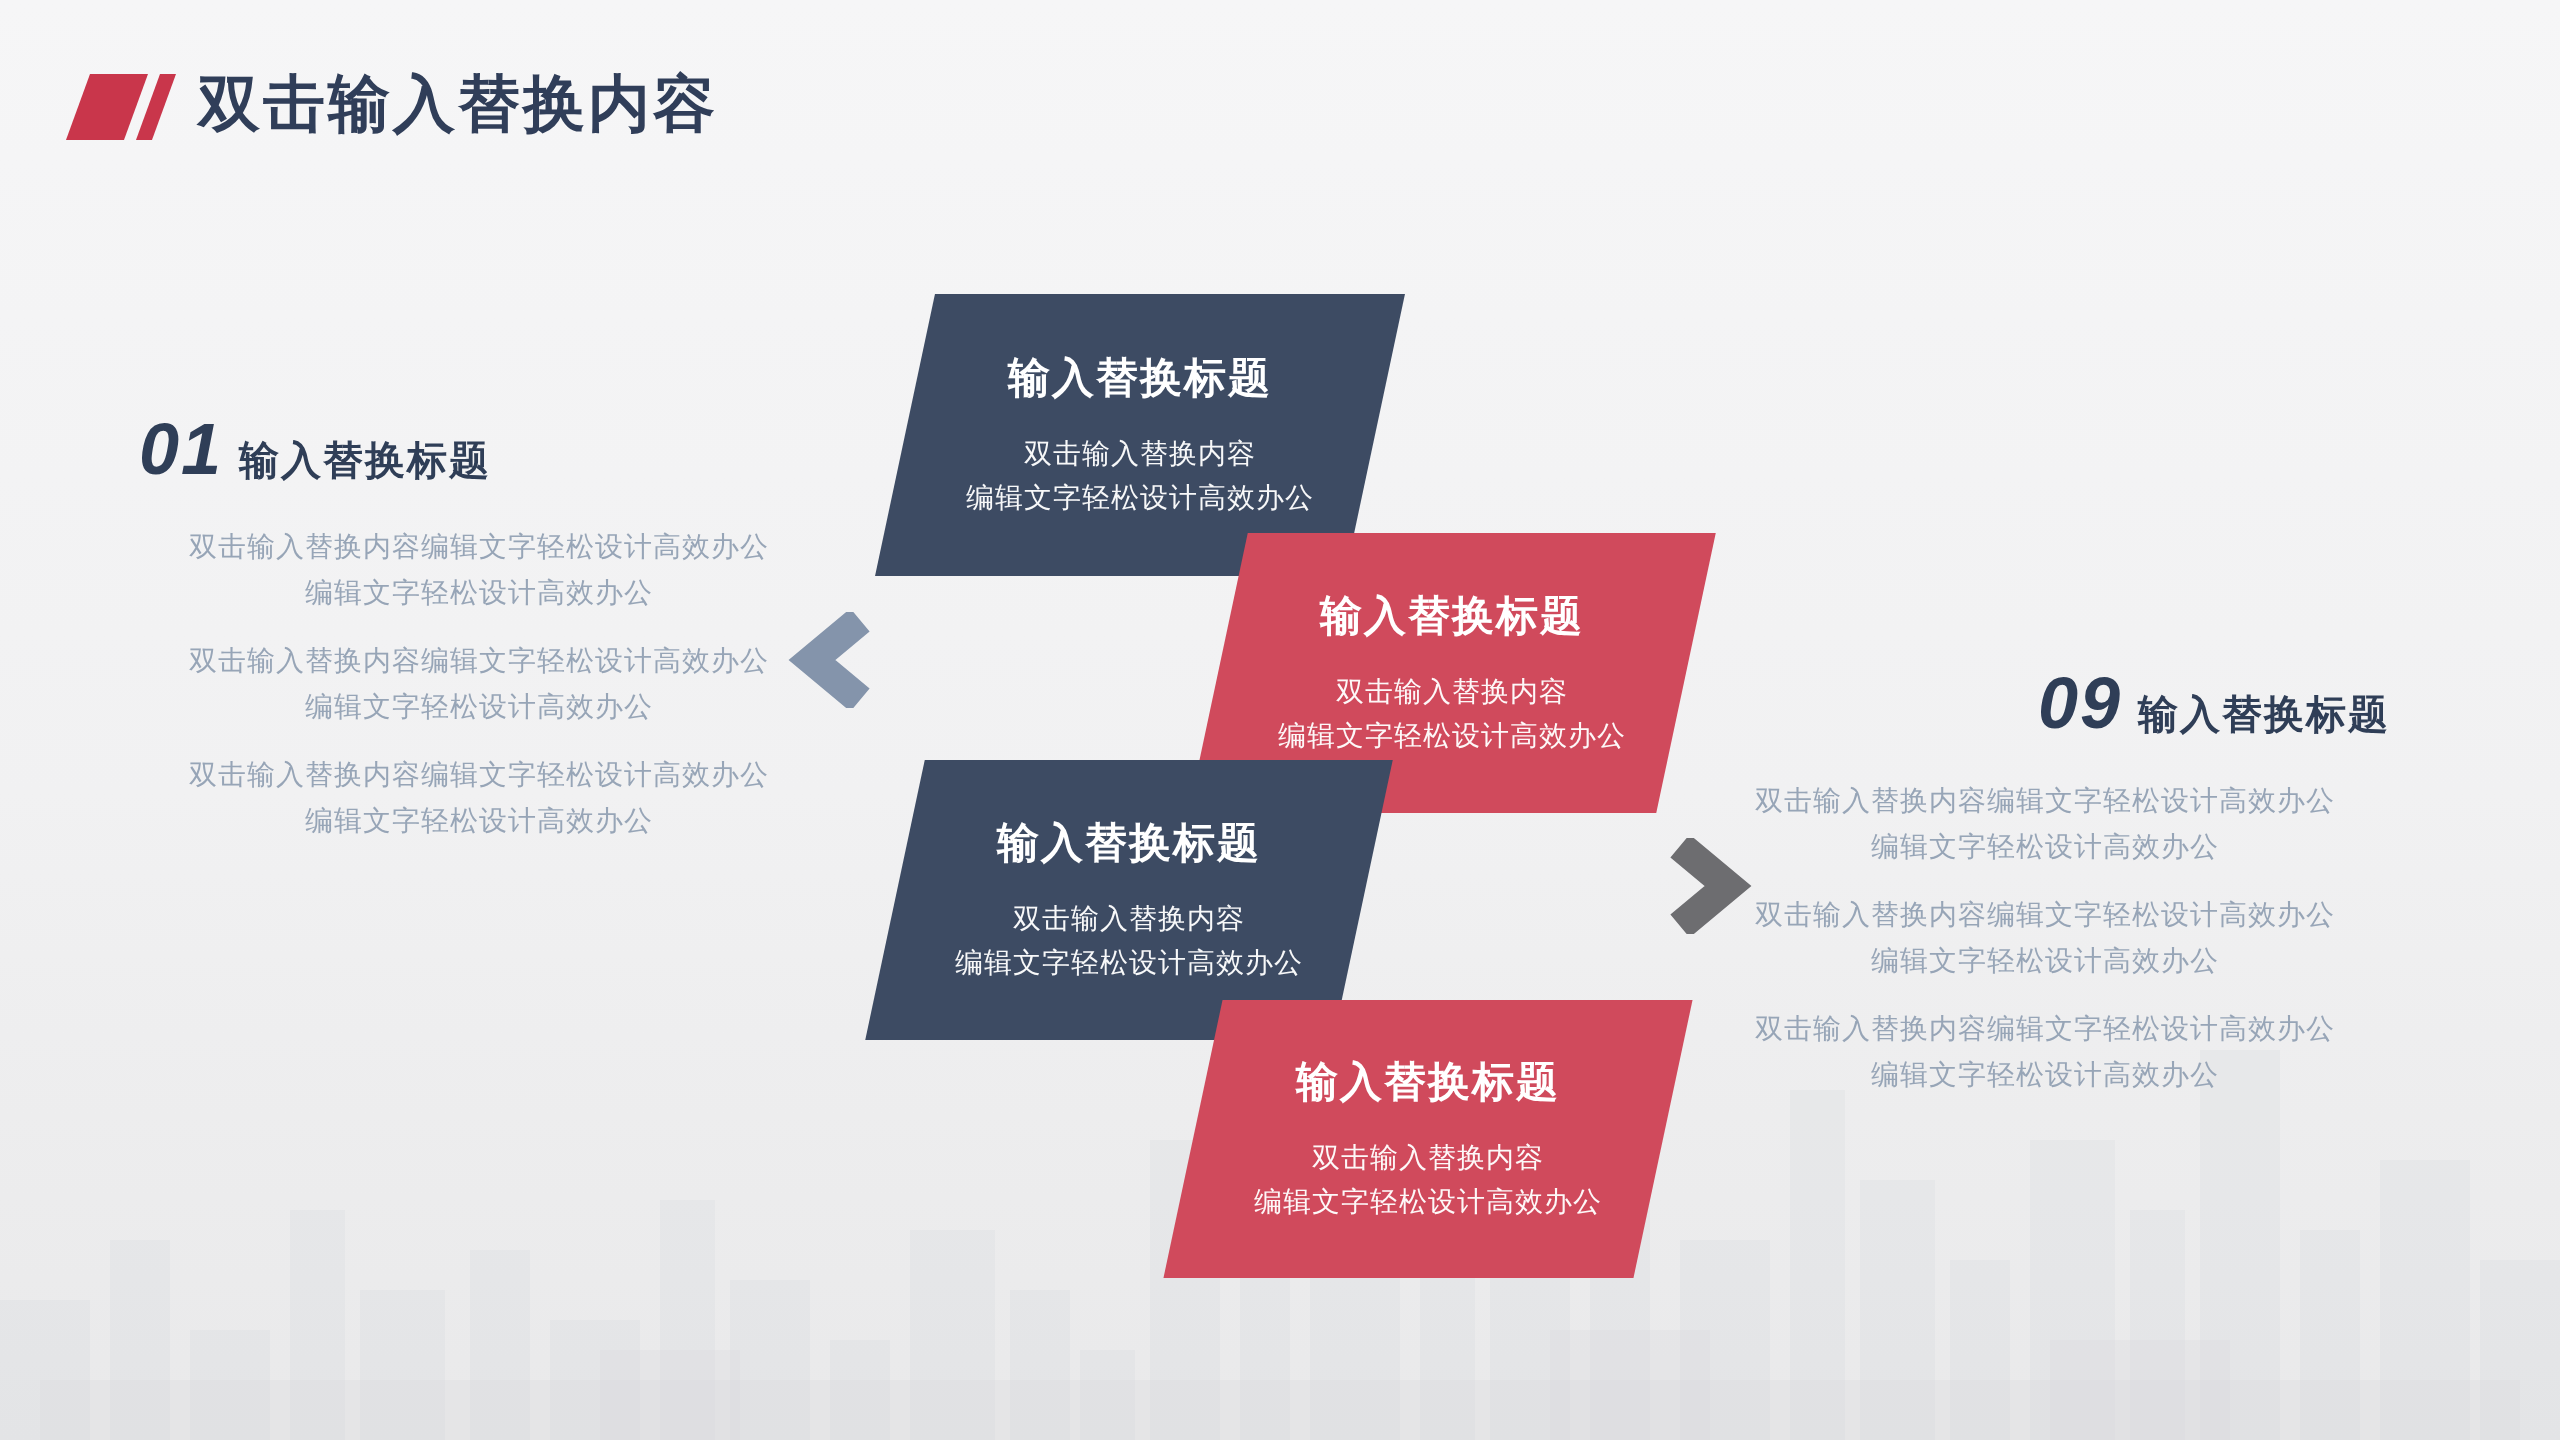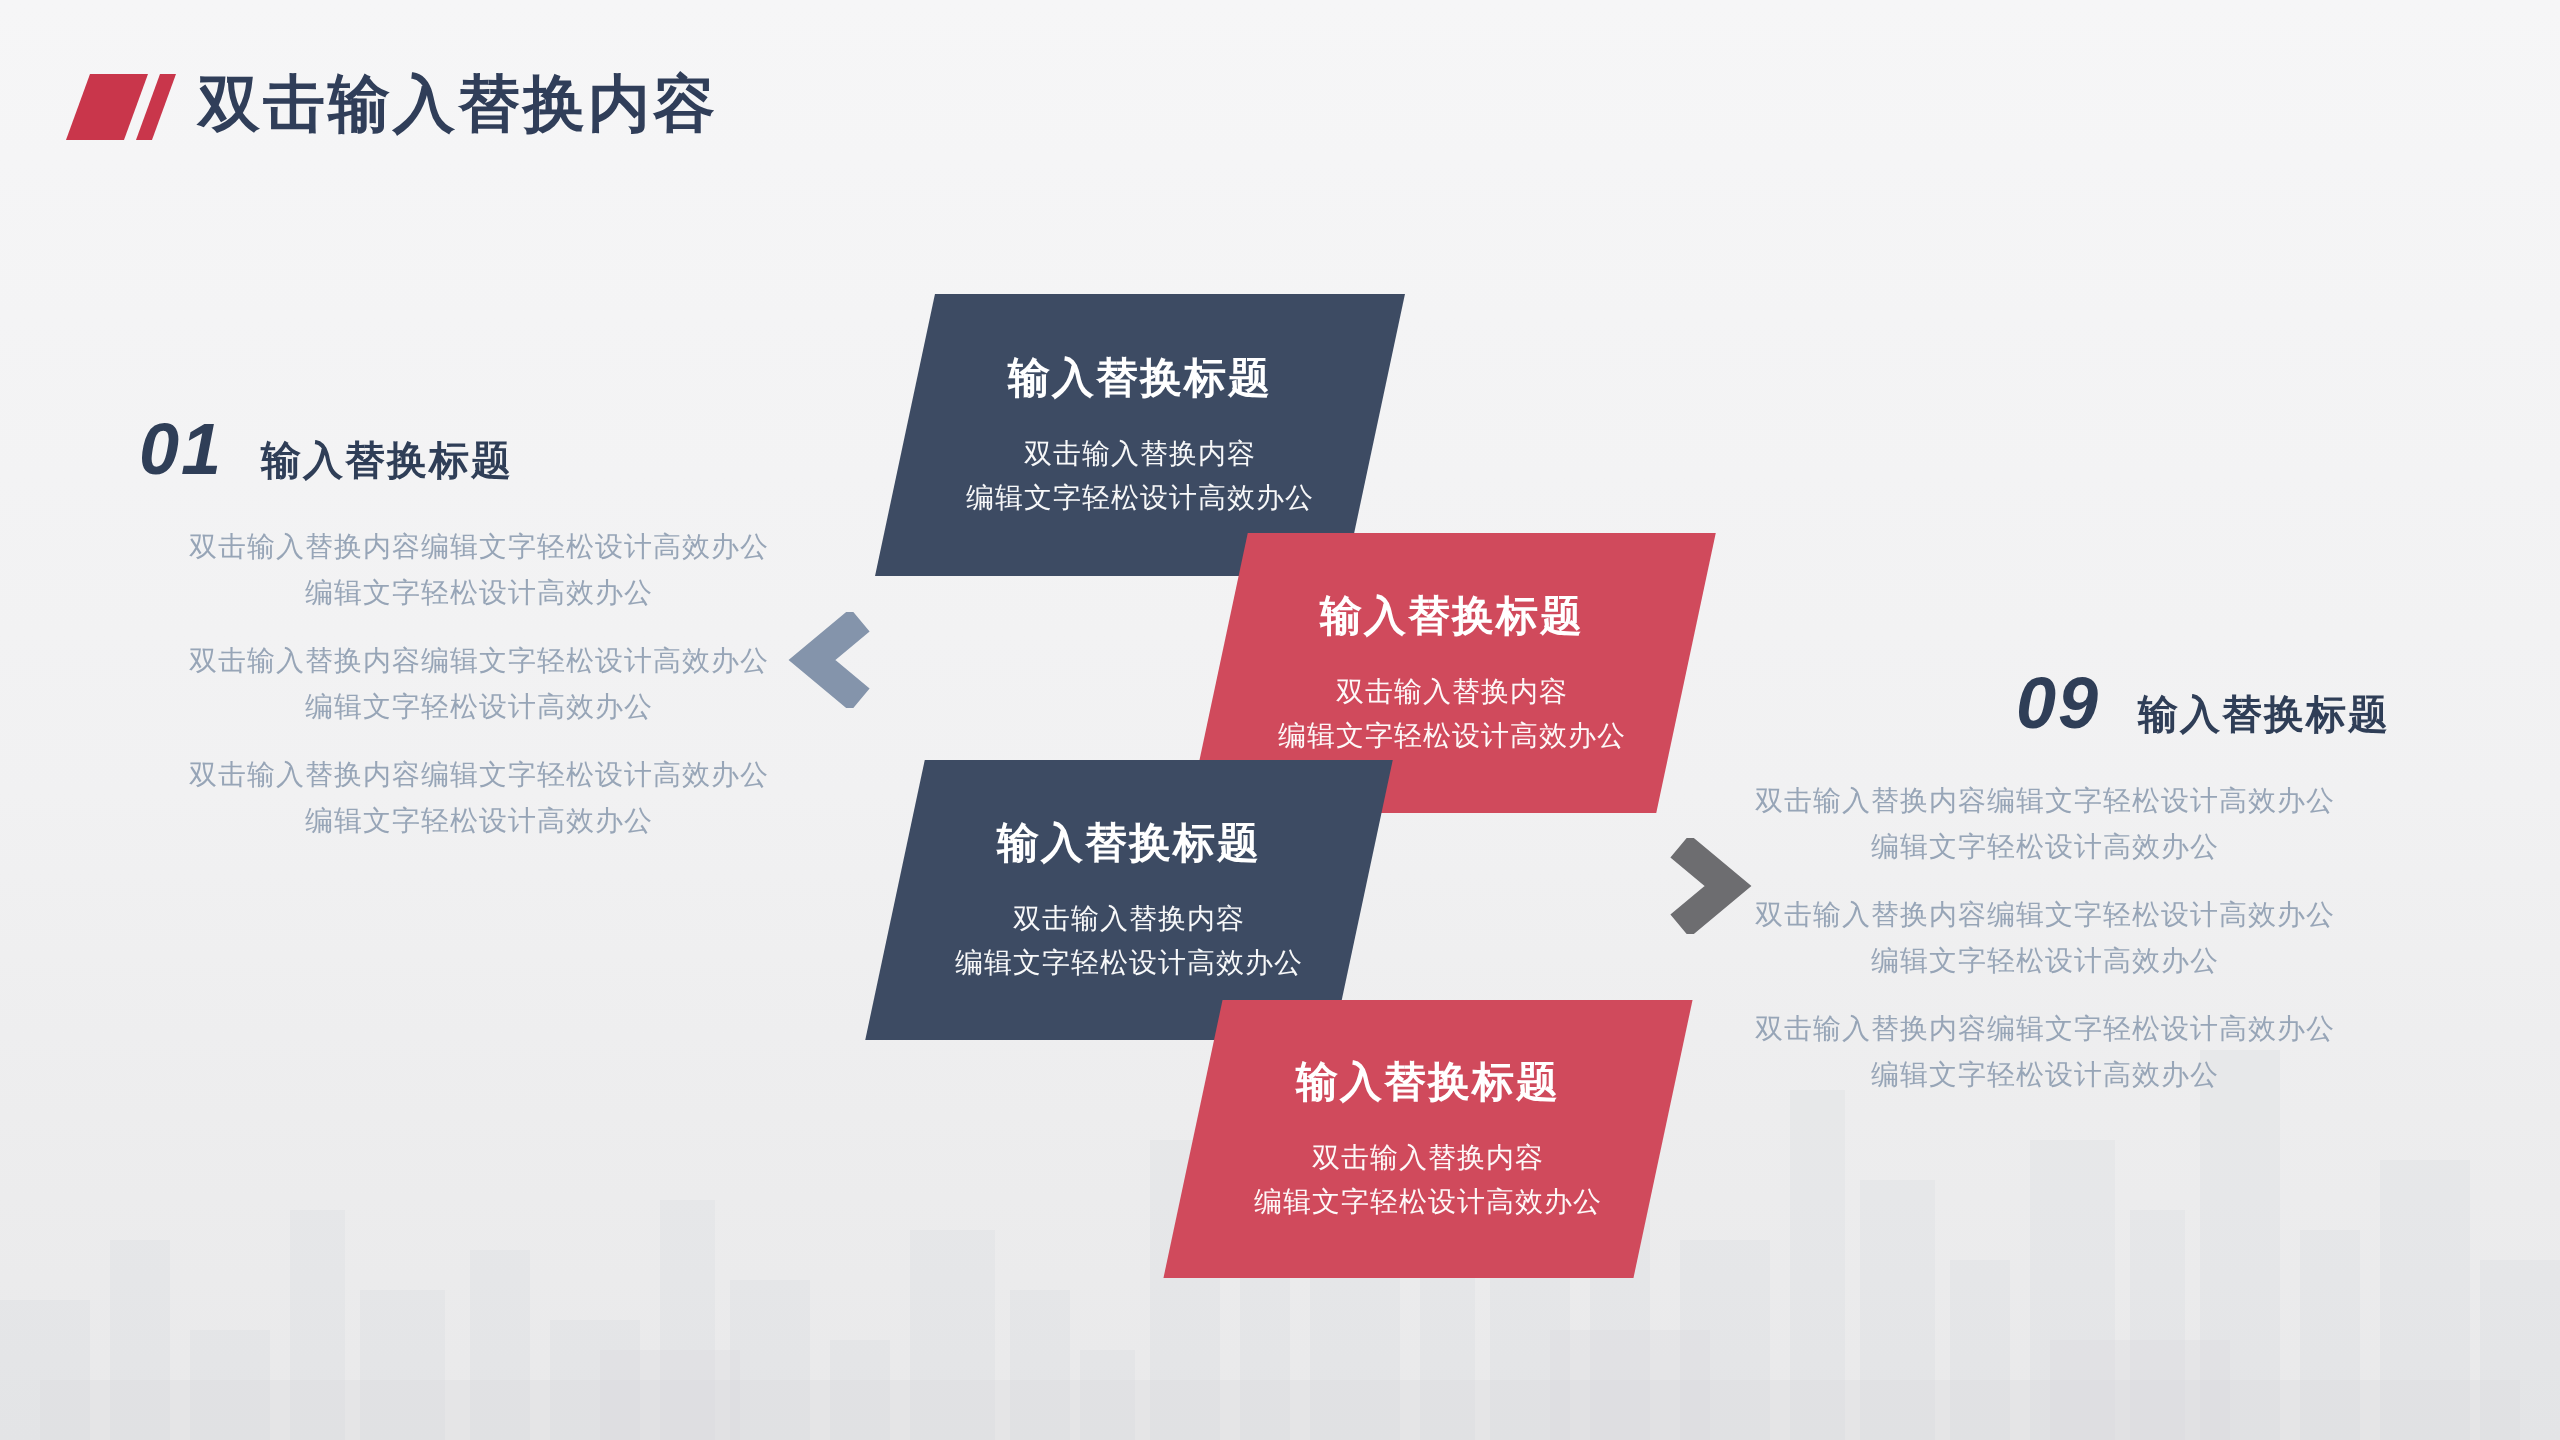--- a/index.html
+++ b/index.html
@@ -35,21 +35,21 @@
   .card4{ left:1193px; top:1000px; width:470px; height:278px; }
 
   
   .chevron-left{  position:absolute; left:788px;  top:612px; }
   .chevron-right{ position:absolute; left:1662px; top:838px; }
 
   
   .section{ position:absolute; }
   .section-left{ left:139px; top:408px; width:680px; text-align:left; }
   .section-right{ right:170px; top:662px; width:690px; text-align:right; }
-  .section-header{ display:flex; align-items:baseline; gap:38px; }
+  .section-header{ display:flex; align-items:baseline; gap:16px; }
   .section-right .section-header{ justify-content:flex-end; }
   .big-number{ font-size:72px; font-style:italic; font-weight:600; color:#2f3e57; letter-spacing:2px; }
   .section-heading{ font-size:40px; font-weight:600; color:#2f3e57; letter-spacing:2px; }
   .paragraphs{ margin-top:34px; font-size:28px; line-height:46px; color:#97a5b7; letter-spacing:1px; }
   .para{ margin-bottom:22px;text-align:center; }
 </style>
 </head>
 <body>
 
 <div class="slide">

